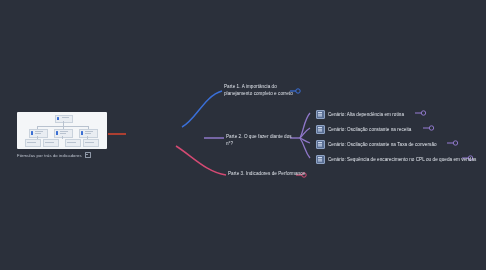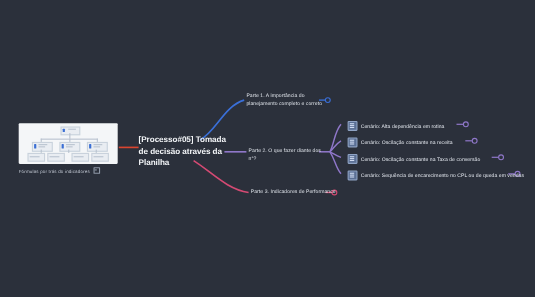--- a/index.html
+++ b/index.html
@@ -175,21 +175,20 @@
       <div class="mini-line" style="left:50px;top:29.5px;width:9px;height:0.8px;"></div>
       <div class="mini" style="left:66px;top:27px;width:14px;height:6px;"></div>
       <div class="mini-line" style="left:68px;top:29.5px;width:9px;height:0.8px;"></div>
     </div>
     <div class="thumb-caption">
       <span>Fórmulas por trás do indicadores</span>
       <span class="cap-icon"></span>
     </div>
   </div>
 
-  <div class="center-node">[Processo#05] Tomada de decisão através da Planilha</div>
 
   <div class="branch-label branch-1">Parte 1. A importância do planejamento completo e correto</div>
   <div class="branch-label branch-2">Parte 2. O que fazer diante dos n°?</div>
   <div class="branch-label branch-3">Parte 3. Indicadores de Performance</div>
 
   <div class="leaf leaf-1">
     <span class="leaf-icon"></span>
     <span>Cenário: Alta dependência em rotina</span>
   </div>
   <div class="leaf leaf-2">

